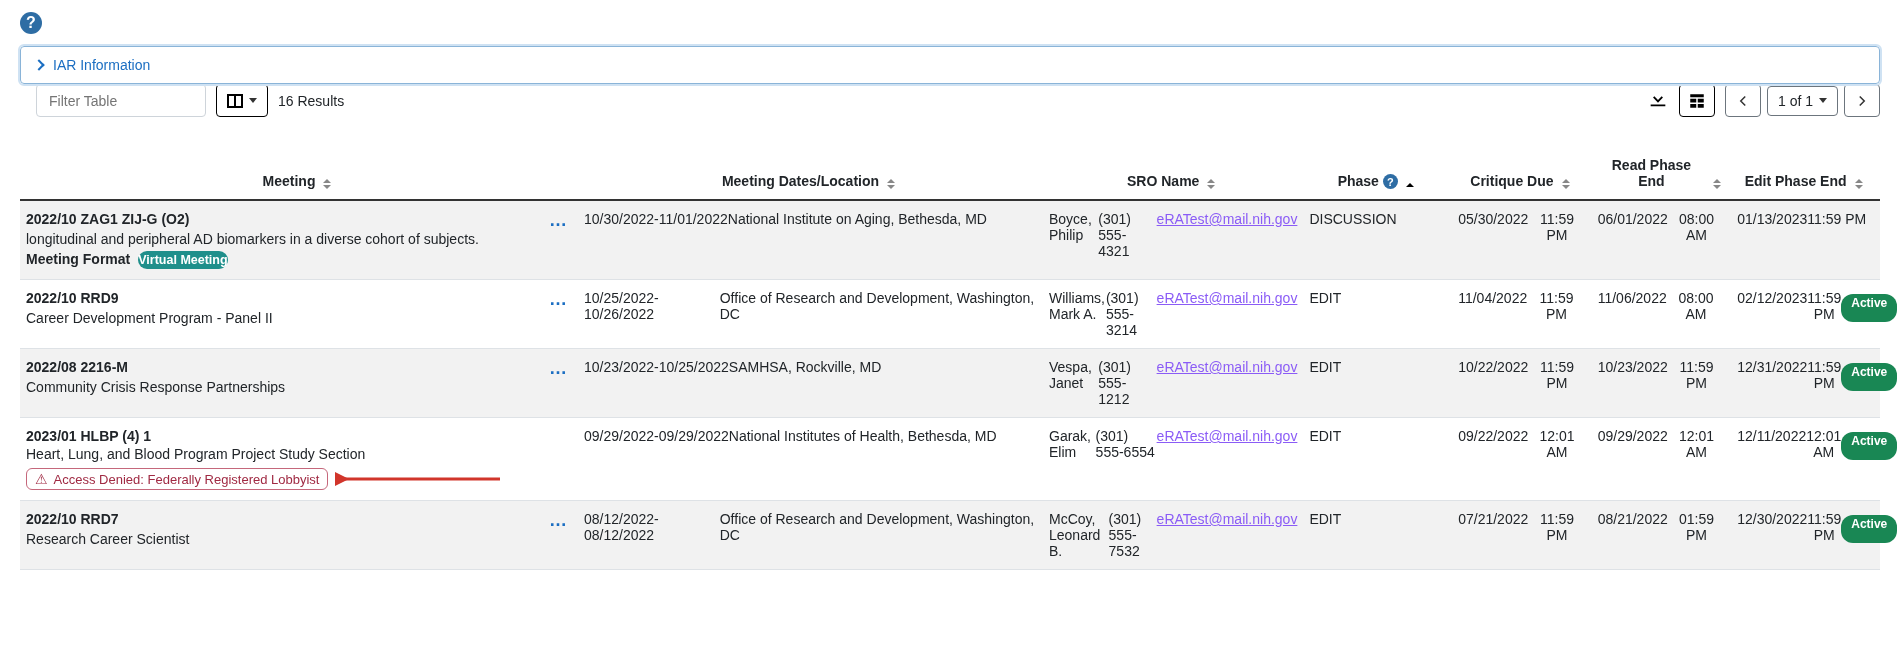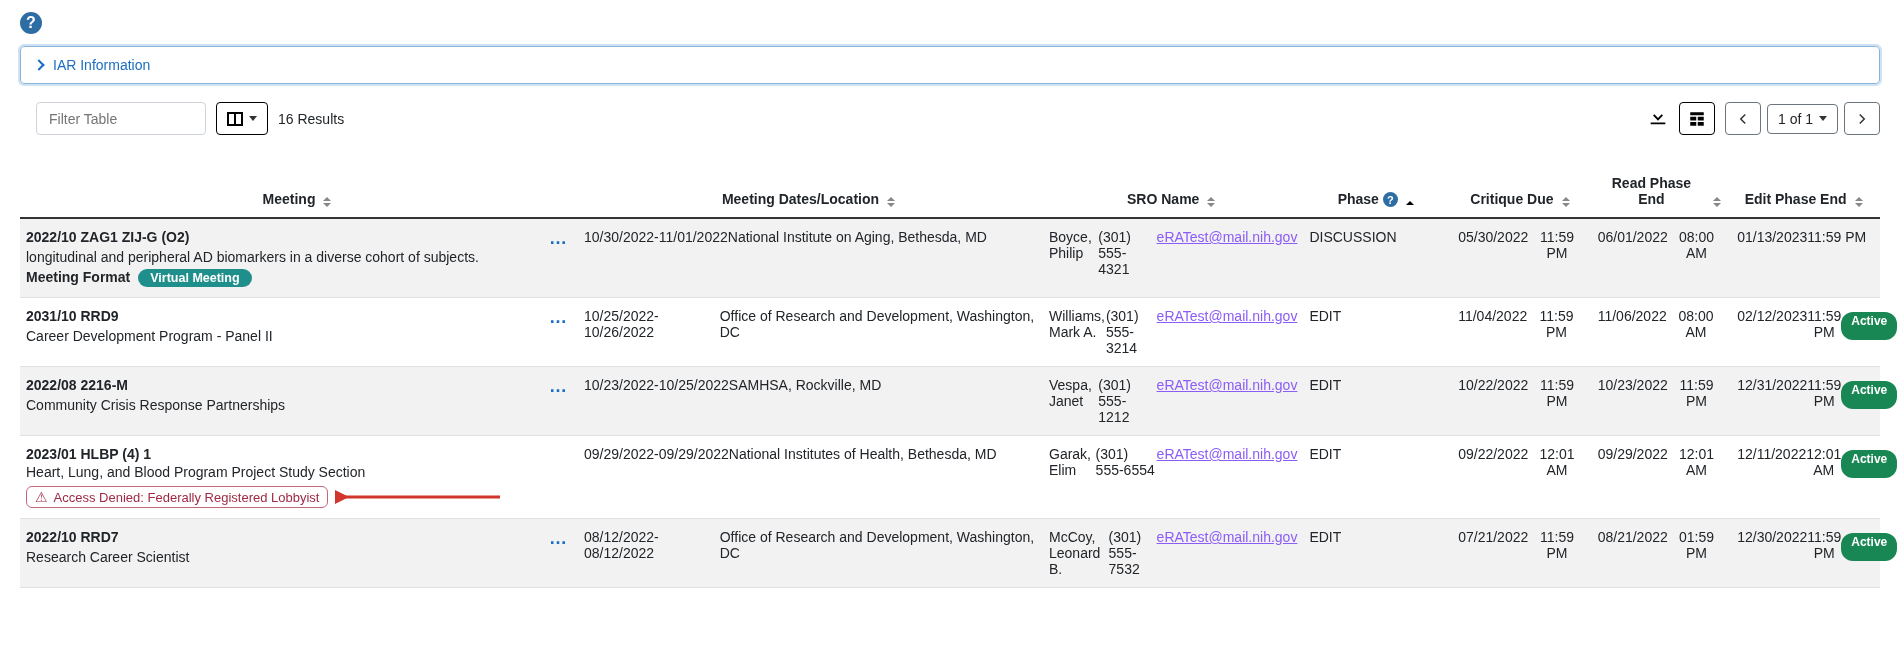--- a/index.html
+++ b/index.html
@@ -31,21 +31,21 @@
     font-weight: 700;
     cursor: pointer;
   }
   .help-circle-sm {
     width: 15px; height: 15px; font-size: 11px;
   }
   .info-panel {
     border: 1px solid #8ab4d8;
     border-radius: 4px;
     padding: 10px 14px;
-    margin-bottom: 18px;
+    margin-bottom: 0;
     display: flex;
     align-items: center;
     gap: 10px;
     color: #1b6ec2;
     background: #fff;
     cursor: pointer;
     outline: 2px solid #cfe2f3;
   }
   .chev {
     display: inline-block;
@@ -123,21 +123,21 @@
   .mtg-title { font-weight:700; display:flex; align-items:flex-start; }
   .mtg-title .name { flex:1; }
   .ellipsis {
     color:#1b6ec2; font-weight:900; letter-spacing:1px; cursor:pointer; font-size:18px; line-height:1; padding:0 4px;
     align-self:flex-start;
   }
   .mtg-desc { margin-top:2px; }
   .mtg-format { margin-top:4px; display:flex; align-items:flex-start; gap:8px; }
   .mtg-format-label { font-weight:700; }
   .badge-virtual {
-    background:#1f8f8b; color:#fff; border-radius:12px; padding:2px 12px; font-size:12.5px; font-weight:600;
+    background:#1f8f8b; color:#fff; border-radius:12px; padding:2px 0; font-size:12.5px; font-weight:600;
   }
   .badge-active {
     background:#198754; color:#fff; border-radius:12px; padding:2px 10px; font-size:12px; font-weight:600; display:inline-block; margin-top:4px;
   }
   a.mail { color:#8b5cf6; text-decoration:underline; cursor:pointer; }
   .access-denied {
     display:inline-flex; align-items:center; gap:6px;
     border:1px solid #c5677b; color:#a02a43; border-radius:6px;
     padding:2px 8px; margin-top:6px; font-size:13px; position:relative;
   }
@@ -306,21 +306,21 @@
           <div class="row-content">
       <span>01/13/2023</span>
       <span>11:59 PM</span>
 
     </div>
         </td>
       </tr>
       <tr>
         <td>
           <div class="mtg-title">
-      <span class="name">2031/10 RRD9</span>
+      <span class="name">2022/10 RRD9</span>
       <span class="ellipsis">…</span>
     </div>
     <div class="mtg-desc">Career Development Program - Panel II</div>
         </td>
         <td>
           <div class="row-content">
       <span>10/25/2022-10/26/2022</span>
       <span>Office of Research and Development, Washington, DC</span>
     </div>
         </td>

